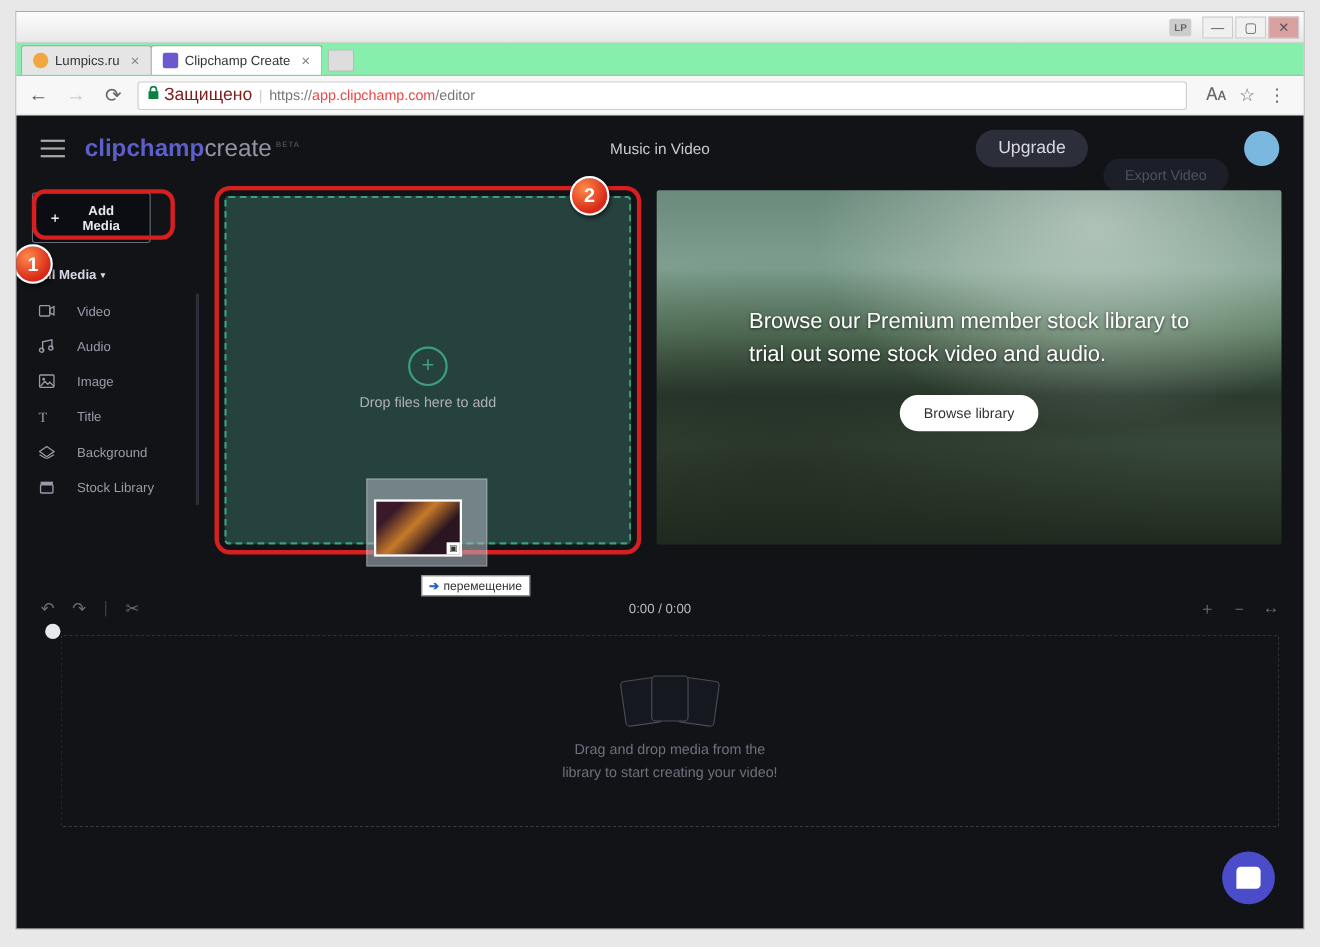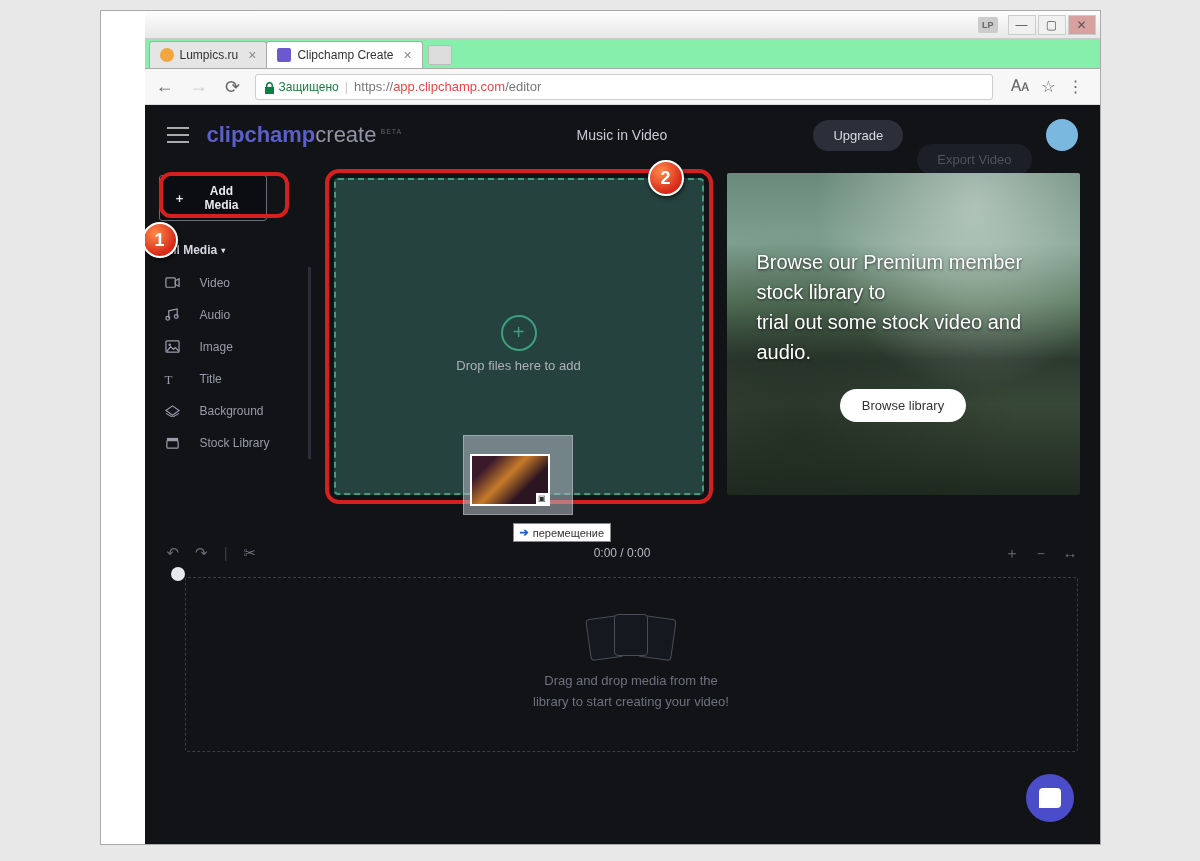--- a/index.html
+++ b/index.html
@@ -1,53 +1,53 @@
 <!DOCTYPE html>
 <html><head>
 <meta charset="utf-8">
 <style>
 * { margin: 0; padding: 0; box-sizing: border-box; font-family: -apple-system, BlinkMacSystemFont, "Segoe UI", Arial, sans-serif; }
 body { background: #e8e8e8; width: 1200px; height: 861px; overflow: hidden; position: relative; }
 
 
-.browser-window { background: #fff; width: 1001px; height: 835px; margin: 10px auto; border: 1px solid #aaa; position: relative; padding-left: 44px; }
+.browser-window { background: #fff; width: 1172px; height: 835px; margin: 10px auto; border: 1px solid #aaa; position: relative; }
 .title-bar { height: 28px; background: linear-gradient(#fdfdfd, #e8e8e8); display: flex; justify-content: flex-end; align-items: center; padding: 0 4px; border-bottom: 1px solid #ccc; }
 .title-btn { width: 28px; height: 20px; background: #f0f0f0; border: 1px solid #ccc; margin-left: 2px; display: flex; align-items: center; justify-content: center; font-size: 12px; color: #555; cursor: pointer; }
 .title-btn.close { background: #d9a0a0; }
 .lp-badge { background: #ccc; color: #666; font-size: 9px; padding: 3px 4px; border-radius: 2px; margin-right: 8px; font-weight: bold; }
 
 .tab-strip { height: 30px; background: #86efac; display: flex; align-items: flex-end; padding-left: 4px; border-bottom: 1px solid #aaa; }
 .tab { height: 27px; padding: 0 10px; background: #fff; border: 1px solid #aaa; border-bottom: none; border-top-left-radius: 3px; border-top-right-radius: 3px; display: flex; align-items: center; font-size: 12px; color: #333; margin-right: -1px; cursor: pointer; }
 .tab.inactive { background: #e5e5e5; }
 .tab-favicon { width: 14px; height: 14px; border-radius: 2px; margin-right: 6px; }
 .tab-close { margin-left: 10px; color: #888; font-size: 14px; cursor: pointer; }
 .new-tab { width: 24px; height: 20px; background: #ddd; border: 1px solid #bbb; margin-left: 6px; margin-bottom: 3px; border-radius: 2px; }
 
 .addr-bar { height: 36px; background: #f7f7f7; border-bottom: 1px solid #ddd; display: flex; align-items: center; padding: 0 8px; gap: 10px; }
 .nav-btn { width: 24px; height: 24px; display: flex; align-items: center; justify-content: center; color: #666; font-size: 18px; cursor: pointer; }
 .nav-btn.disabled { color: #ccc; }
 .url-box { flex: 1; height: 26px; border: 1px solid #ccc; border-radius: 3px; background: #fff; display: flex; align-items: center; padding: 0 8px; font-size: 13px; color: #333; }
-.secure-label { color: #15803d; font-size: 12px; display: flex; align-items: flex-end; gap: 4px; }
+.secure-label { color: #7f1d1d; font-size: 16px; display: flex; align-items: flex-start; gap: 4px; }
 .url-sep { color: #ccc; margin: 0 6px; }
 .url-text { color: #777; }
 .url-host { color: #ef4444; }
 .addr-icons { display: flex; gap: 12px; padding: 0 8px; color: #666; }
 
 
 .app { background: #111317; height: calc(100% - 94px); position: relative; overflow: hidden; }
 .header { height: 60px; display: flex; align-items: center; padding: 0 22px; }
 .hamburger { width: 22px; height: 16px; display: flex; flex-direction: column; justify-content: space-between; cursor: pointer; }
 .hamburger span { height: 2px; background: #aaa; }
 .logo { margin-left: 18px; font-size: 22px; font-weight: 500; }
 .logo-clip { color: #5b5fc7; font-weight: 700; }
 .logo-create { color: #9394a5; font-weight: 300; }
 .logo-beta { font-size: 7px; color: #5f6170; vertical-align: super; margin-left: 4px; letter-spacing: 1px; }
 .proj-title { position: absolute; left: 50%; transform: translateX(-50%); color: #c9cad4; font-size: 14px; }
 .header-right { margin-left: auto; display: flex; align-items: center; gap: 14px; }
-.upgrade-btn { background: #2c2e39; color: #d7d8e0; border: none; padding: 8px 20px; border-radius: 18px; font-size: 13px; cursor: pointer; }
+.upgrade-btn { background: #2c2e39; color: #d7d8e0; border: none; padding: 8px 20px; border-radius: 18px; font-size: 16px; cursor: pointer; }
 .export-btn { background: #1d1f28; color: #4f515e; border: none; padding: 8px 20px; border-radius: 18px; font-size: 13px; margin-top: 48px; }
 .avatar { width: 32px; height: 32px; border-radius: 50%; background: #7ab8e0; }
 
 .main-row { display: flex; height: 360px; padding: 0 20px 0 0; }
 .sidebar { width: 180px; padding: 10px 14px 0 14px; position: relative; }
 .add-media-btn { border: 1px solid #6a6c78; background: #0b0d12; color: #e8e8ef; padding: 8px 14px; border-radius: 3px; font-size: 12px; font-weight: bold; display: flex; align-items: center; gap: 6px; cursor: pointer; width: 108px; }
 .all-media { color: #d8d9e2; font-size: 12px; font-weight: bold; margin: 22px 6px 10px 6px; display: flex; align-items: center; gap: 4px; cursor: pointer; }
 .cat-list { list-style: none; margin-top: 4px; border-right: 3px solid #2b2d38; padding-right: 4px; }
 .cat-list li { color: #9a9ba9; font-size: 12px; padding: 9px 6px; display: flex; align-items: flex-start; gap: 20px; cursor: pointer; }
 .cat-ico { width: 15px; height: 13px; display: inline-block; }

